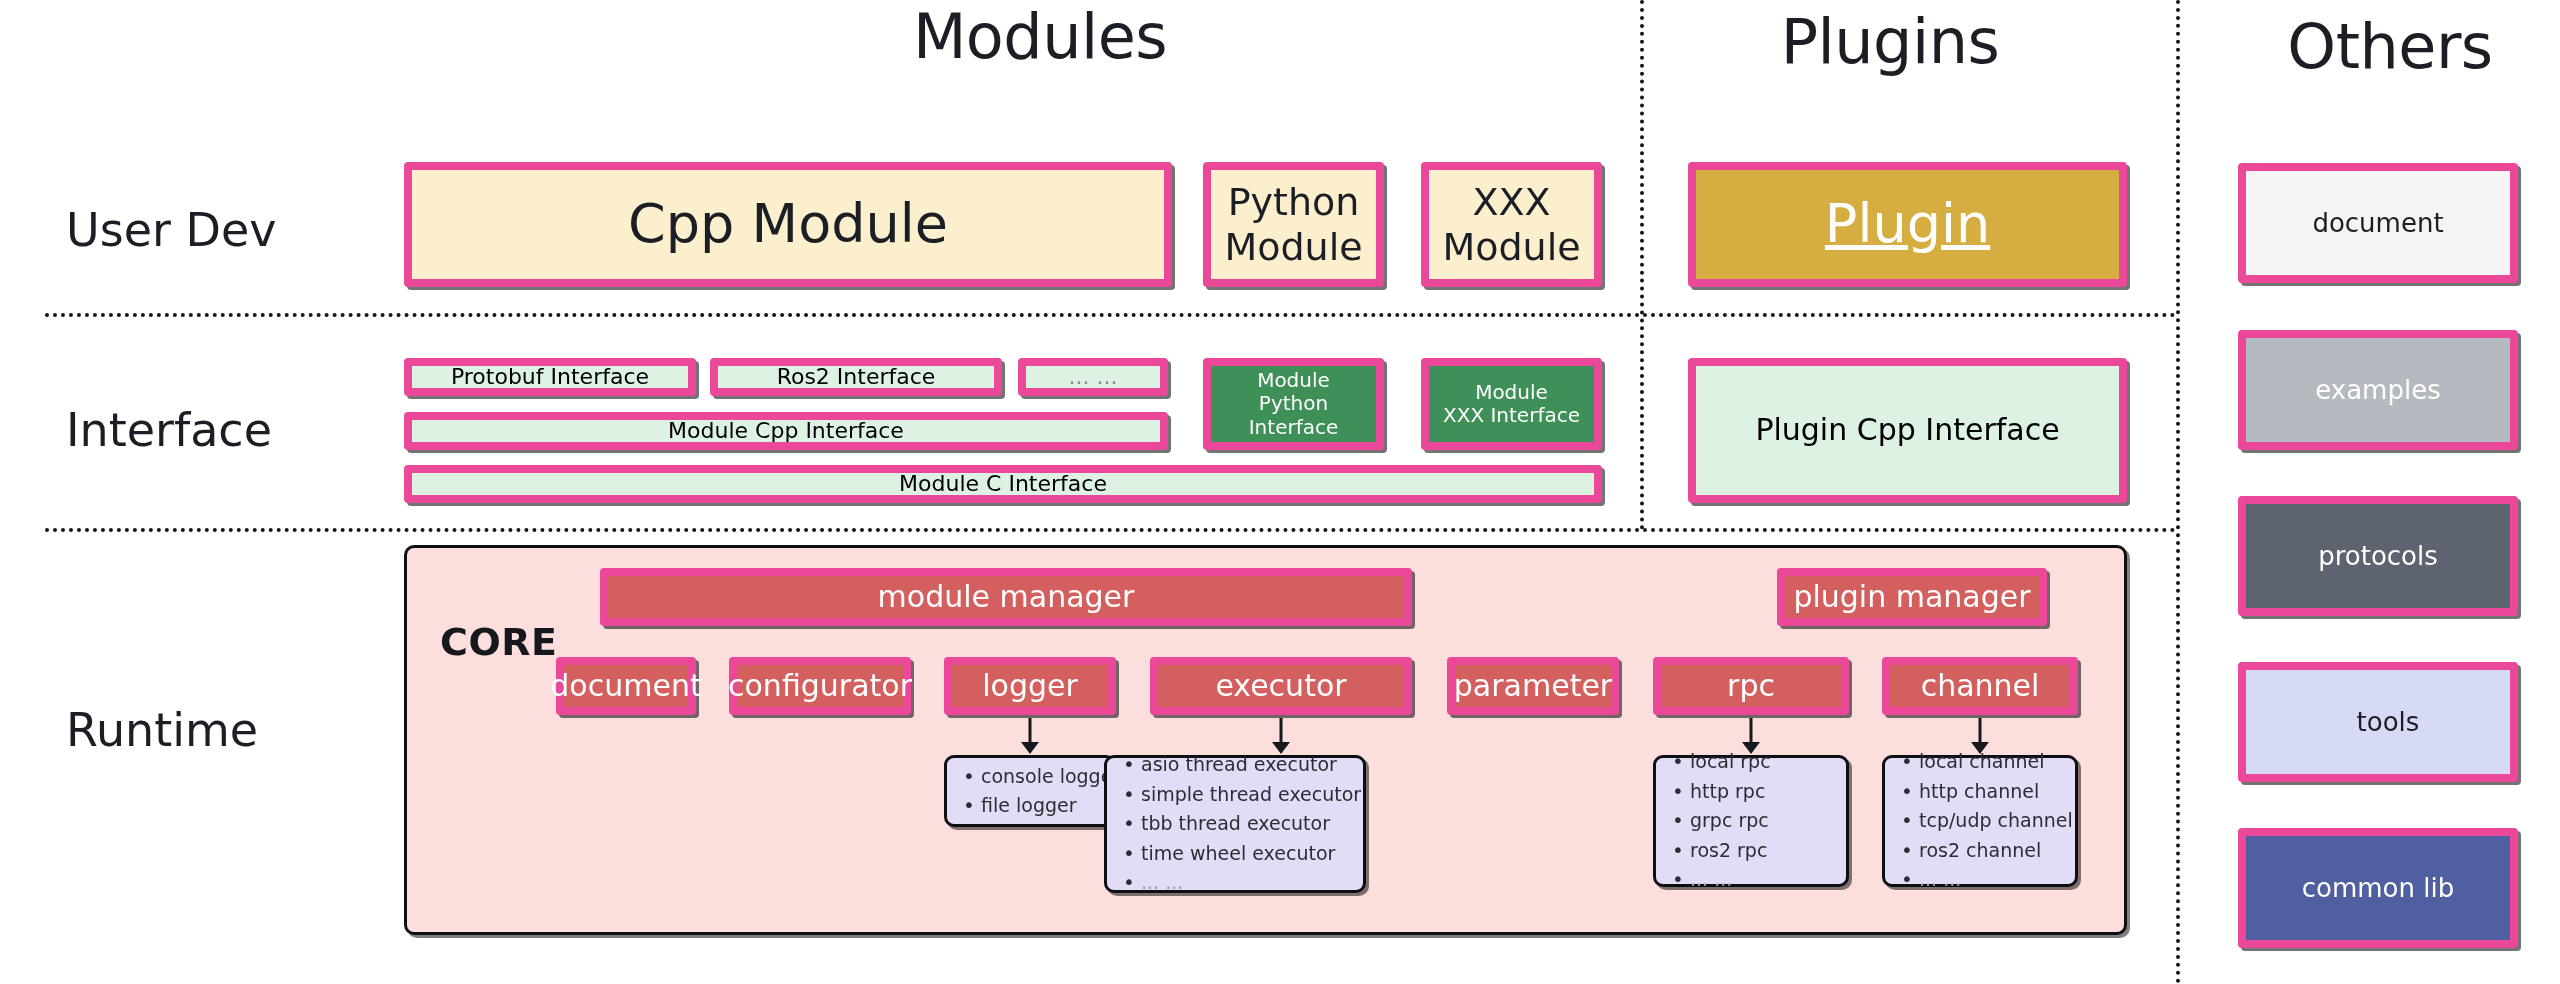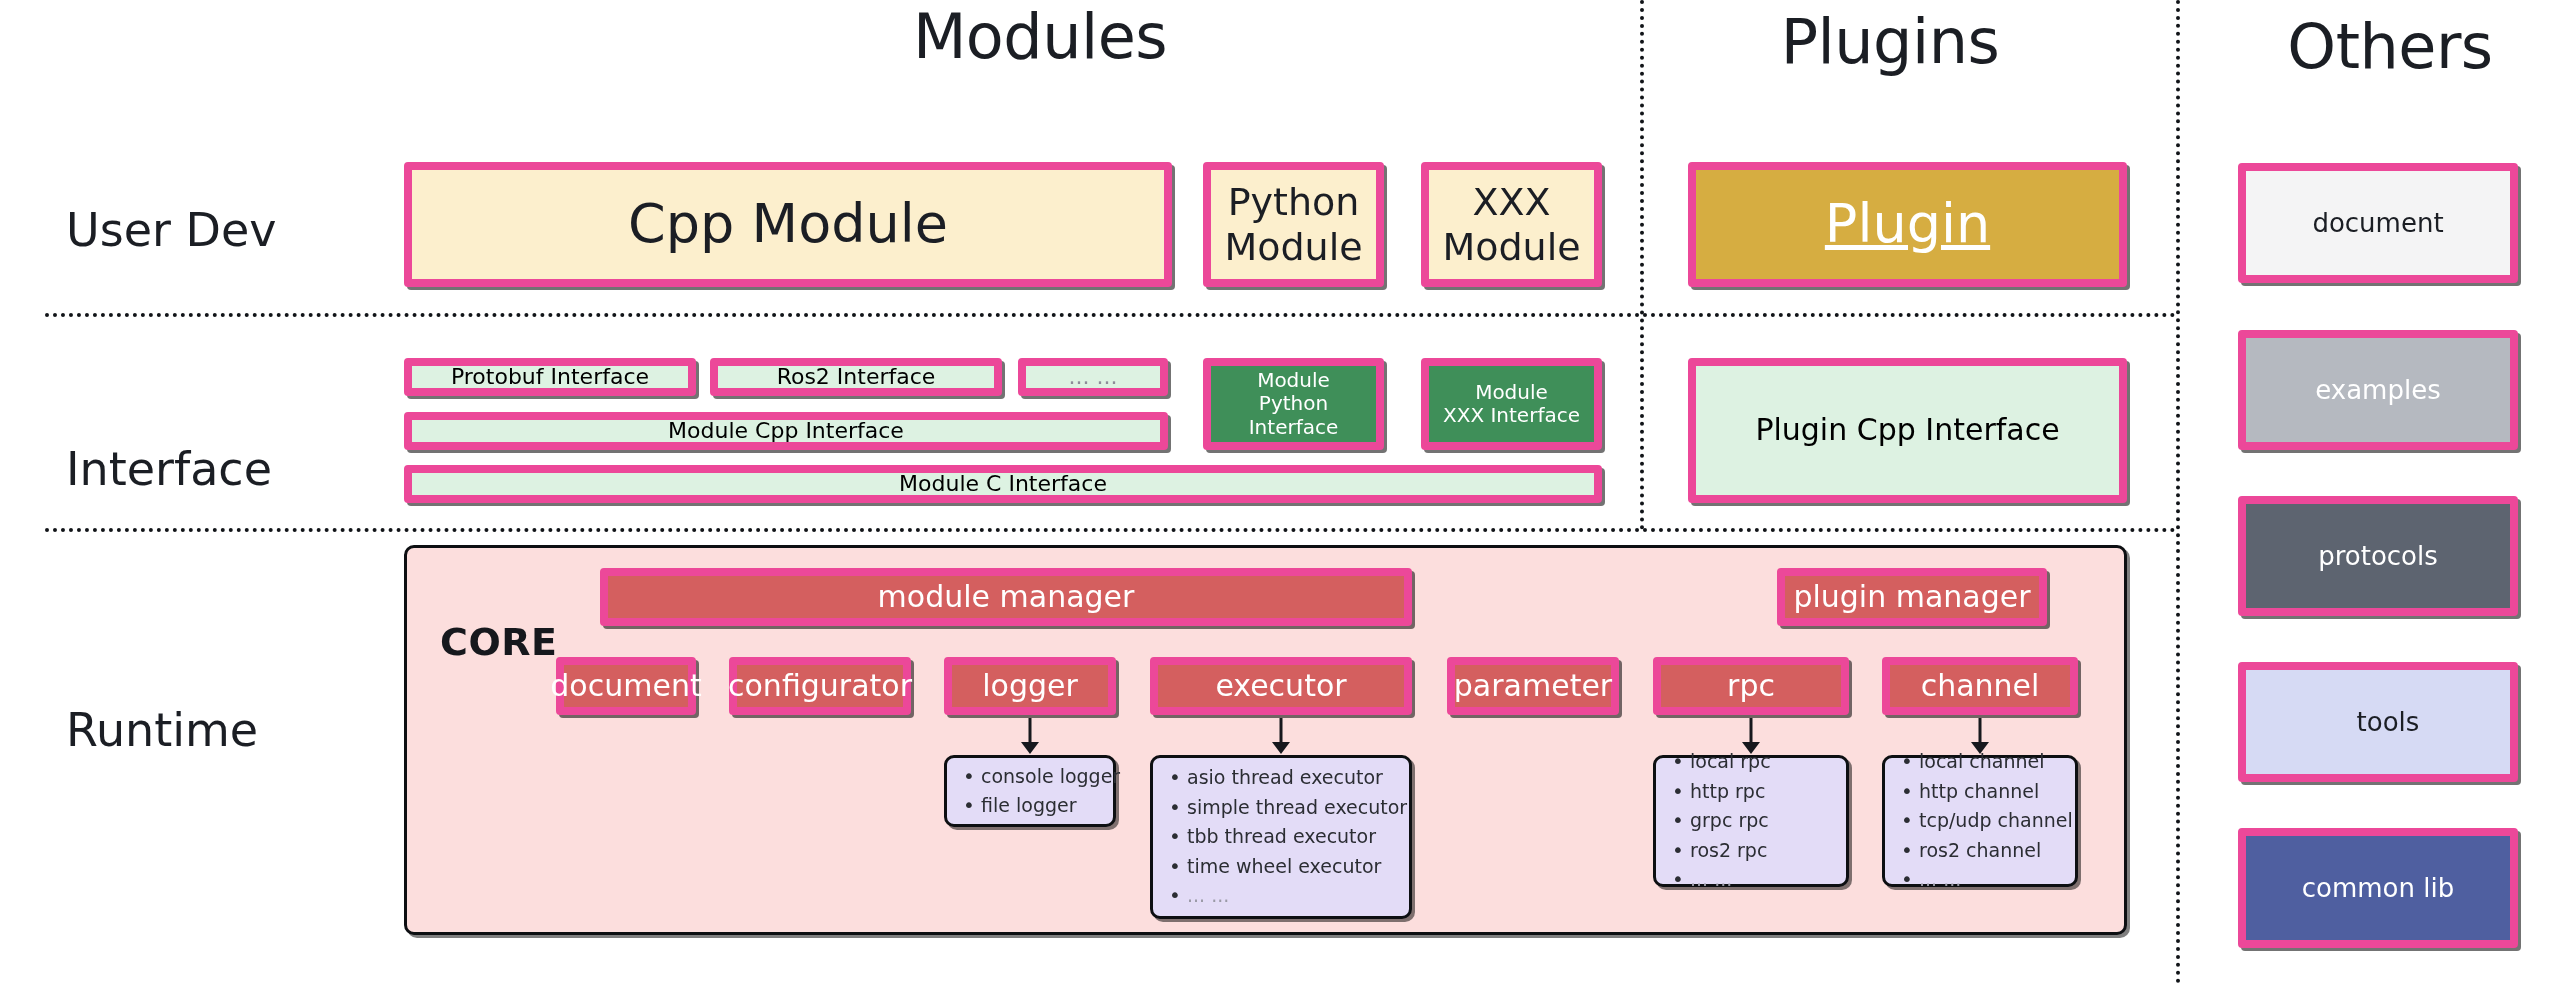--- a/index.html
+++ b/index.html
@@ -158,21 +158,21 @@
   <div class="col-title" style="left:1680px; top:5px; width:420px;">Plugins</div>
   <div class="col-title" style="left:2210px; top:10px; width:360px;">Others</div>
 
   <div class="vdiv" style="left:1640px; top:0px; height:530px;"></div>
   <div class="vdiv" style="left:2176px; top:0px; height:984px;"></div>
 
   <div class="hdiv" style="left:45px; top:313px; width:2132px;"></div>
   <div class="hdiv" style="left:45px; top:528px; width:2132px;"></div>
 
   <div class="row-label" style="left:66px; top:203px;">User Dev</div>
-  <div class="row-label" style="left:66px; top:403px;margin-top:39px;">Interface</div>
+  <div class="row-label" style="left:66px; top:403px;">Interface</div>
   <div class="row-label" style="left:66px; top:703px;">Runtime</div>
 
   <div class="box c-cream fs-big" style="left:404px; top:162px; width:768px; height:125px;">Cpp Module</div>
 
   <div class="box c-cream fs-med" style="left:1203px; top:162px; width:181px; height:125px; flex-direction:column;">
     <span>Python</span>
     <span>Module</span>
   </div>
 
   <div class="box c-cream fs-med" style="left:1421px; top:162px; width:181px; height:125px; flex-direction:column;">
@@ -243,21 +243,21 @@
     <div class="head"></div>
   </div>
 
   <div class="bullets" style="left:944px; top:755px; width:172px; height:72px;">
     <ul>
       <li>console logger</li>
       <li>file logger</li>
     </ul>
   </div>
 
-  <div class="bullets" style="left:1150px; top:755px; width:262px; height:164px;">
+  <div class="bullets" style="left:1104px; top:755px; width:262px; height:138px;">
     <ul>
       <li>asio thread executor</li>
       <li>simple thread executor</li>
       <li>tbb thread executor</li>
       <li>time wheel executor</li>
       <li class="dim">... ...</li>
     </ul>
   </div>
 
   <div class="bullets" style="left:1653px; top:755px; width:196px; height:132px;">

